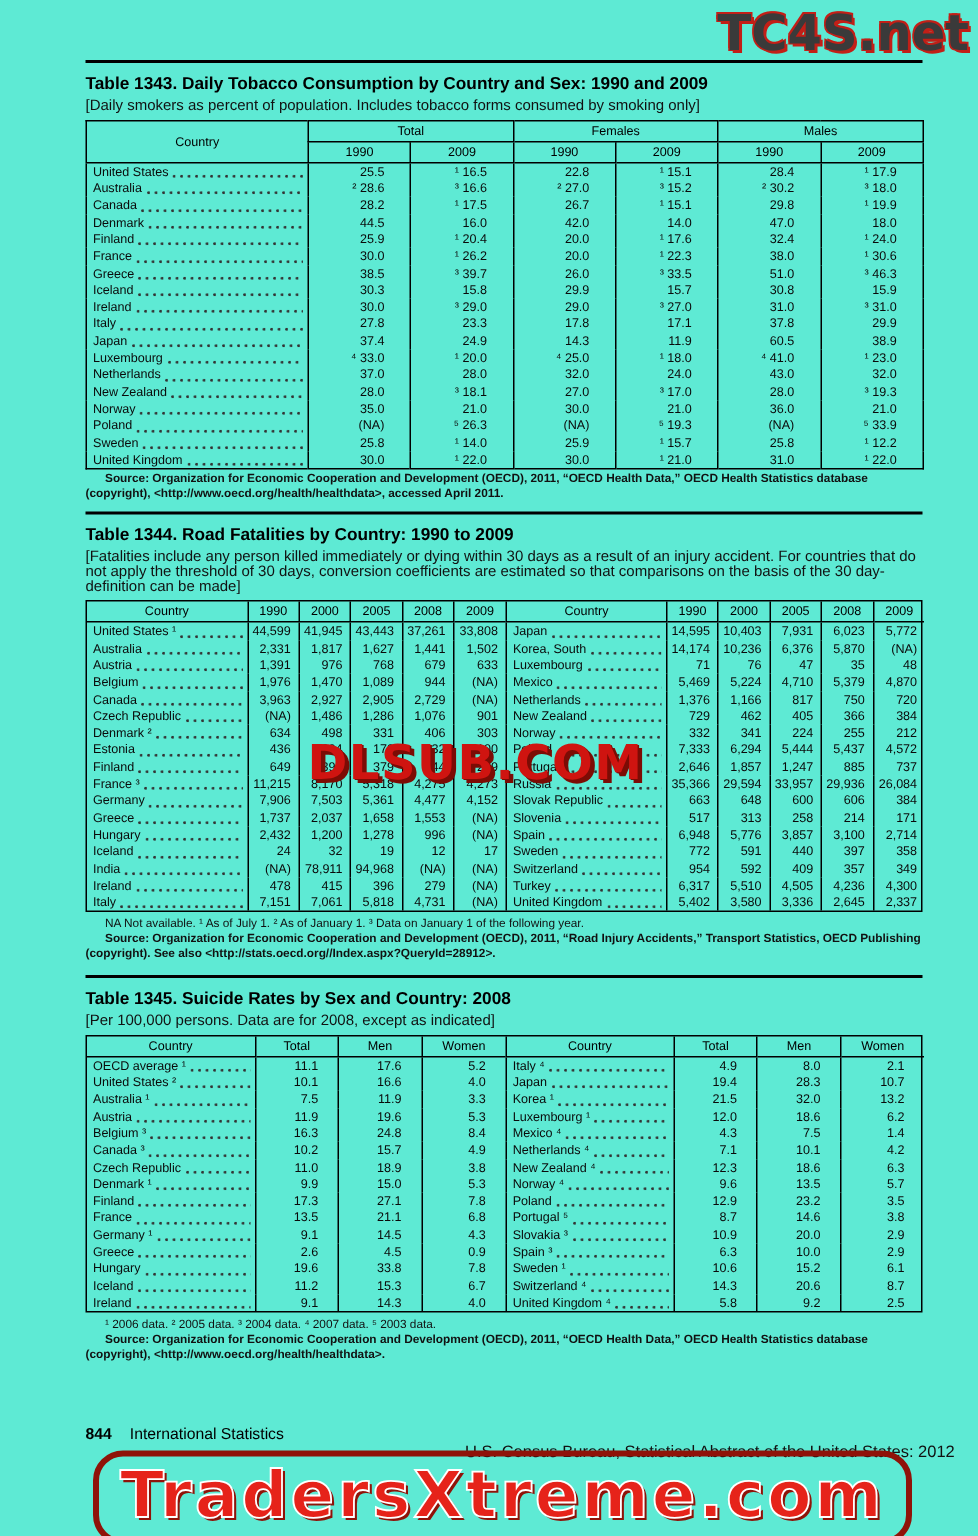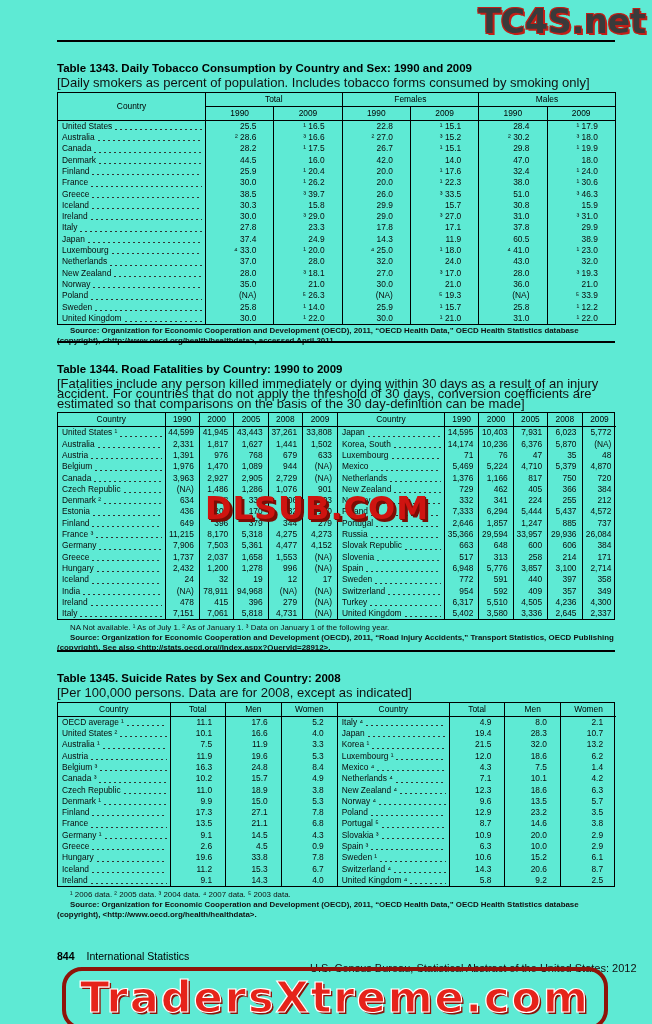--- a/index.html
+++ b/index.html
@@ -1,26 +1,26 @@
 <!DOCTYPE html>
 <html><head>
 <meta charset="utf-8">
 <style>
   * { box-sizing: border-box; }
   html, body { margin: 0; padding: 0; }
   body { width: 652px; height: 1024px; font-family: "Liberation Sans", "DejaVu Sans", sans-serif; background: #ffffff; }
   .page { position: relative; width: 652px; height: 1024px; background: #5eead4; overflow: hidden; color: #111; }
 
-  .sec { position: absolute; left: 57px; width: 558px; border-top: 2.5px solid #000; padding-top: 18px; }
+  .sec { position: absolute; left: 57px; width: 558px; border-top: 2.5px solid #000; padding-top: 6px; }
   #sec1343 { top: 40px; }
   #sec1344 { top: 341px; }
   #sec1345 { top: 650px; }
 
   .tbl-title { font-size: 11.5px; font-weight: bold; color: #000; margin: 2px 0 4px 0; }
-  .tbl-note { font-size: 13px; line-height: 9.8px; margin: 0 0 4px 0; }
+  .tbl-note { font-size: 10px; line-height: 9.8px; margin: 0 0 4px 0; }
 
   table { border-collapse: collapse; table-layout: fixed; }
   th { font-weight: normal; font-size: 8.4px; line-height: 11px; padding: 1px 0; text-align: center; vertical-align: middle; color: #000; }
   td { font-size: 8.4px; line-height: 11.3px; padding: 0; vertical-align: bottom; color: #0a0a0a; }
   td.val { text-align: right; border-left: 1px solid #000; }
   td.country { padding-left: 4px; overflow: hidden; }
   .cwrap { display: flex; align-items: flex-end; }
   .cname { white-space: nowrap; }
   .leader { flex: 1 1 auto; min-width: 6px; height: 9px; margin: 0 3px 1px 3px;
             background-image: radial-gradient(circle at 1px 1.5px, #333 0.8px, transparent 1px);

